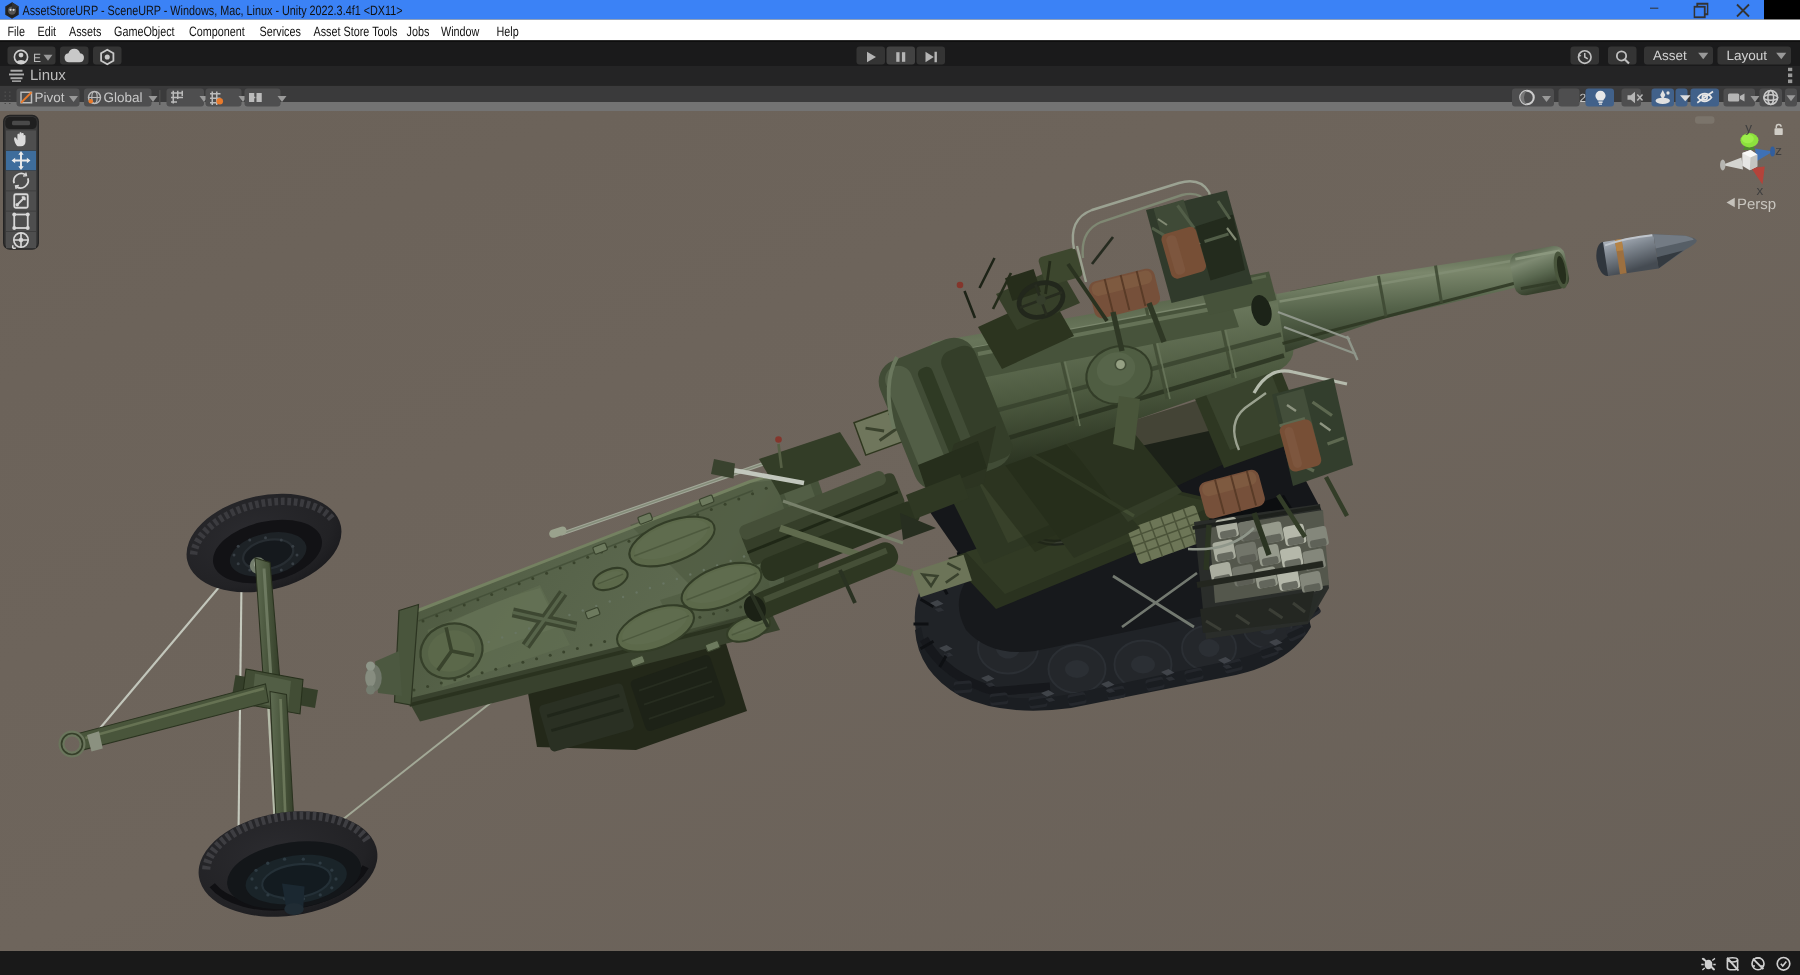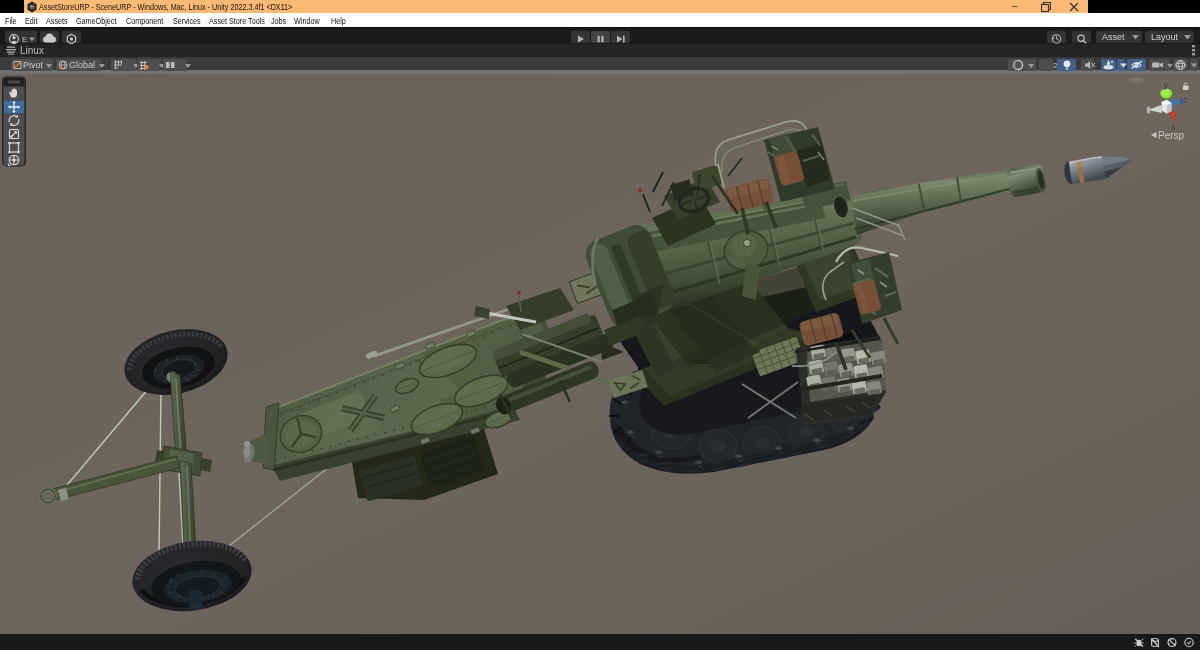--- a/index.html
+++ b/index.html
@@ -1,27 +1,27 @@
 <!DOCTYPE html>
 <html><head>
 <meta charset="utf-8">
 <style>
 * { margin:0; padding:0; box-sizing:border-box; }
 html,body { width:1200px; height:650px; overflow:hidden; background:#000; }
 body { font-family:"Liberation Sans", sans-serif; position:relative; }
-#titlebar { position:absolute; left:0; top:0; width:1064px; height:13px; background:#fdba74;margin-left:24px; }
+#titlebar { position:absolute; left:0; top:0; width:1176px; height:13px; background:#3b82f6; }
 #titletext { position:absolute; left:15px; top:2px; font-size:9px; color:#111; transform:scaleX(0.8); transform-origin:0 0; white-space:nowrap; }
 #winbtns { position:absolute; right:0; top:0; height:13px; }
 .winbtn { position:absolute; top:0; width:10px; height:12px; color:#333; font-size:10px; }
 #menubar { position:absolute; left:0; top:13px; width:1200px; height:14px; background:#ffffff; color:#111; font-size:9px; }
 .menuitem { position:absolute; top:3px; transform:scaleX(0.8); transform-origin:0 0; white-space:nowrap; }
 #toolbar { position:absolute; left:0; top:27px; width:1200px; height:17px; background:#1a1a1b; border-top:1px solid #0e0e0e; }
 .tbtn { position:absolute; top:3px; height:12px; background:#343434; border-radius:2px; }
 #tabrow { position:absolute; left:0; top:44px; width:1200px; height:13px; background:#242425; }
-#controlbar { position:absolute; left:0; top:57px; width:1200px; height:17px; background:#3a3a3b; border-bottom:4px solid #737373; }
+#controlbar { position:absolute; left:0; top:57px; width:1200px; height:17px; background:#3a3a3b; border-bottom:6px solid #737373; }
 .cbtn { position:absolute; top:2px; height:12px; background:#4e4e4f; border-radius:2px; color:#d2d2d2; font-size:9px; }
 #viewport { position:absolute; left:0; top:74px; width:1200px; height:560px; background:#6d6459; overflow:hidden; }
 #statusbar { position:absolute; left:0; top:634px; width:1200px; height:16px; background:#191919; }
 </style>
 </head>
 <body>
 
 <div id="titlebar">
   <svg width="12" height="12" style="position:absolute;left:2px;top:1px" viewBox="0 0 24 24">
     <path d="M12 1 L21 6.5 V17.5 L12 23 L3 17.5 V6.5 Z" fill="#222"></path>

